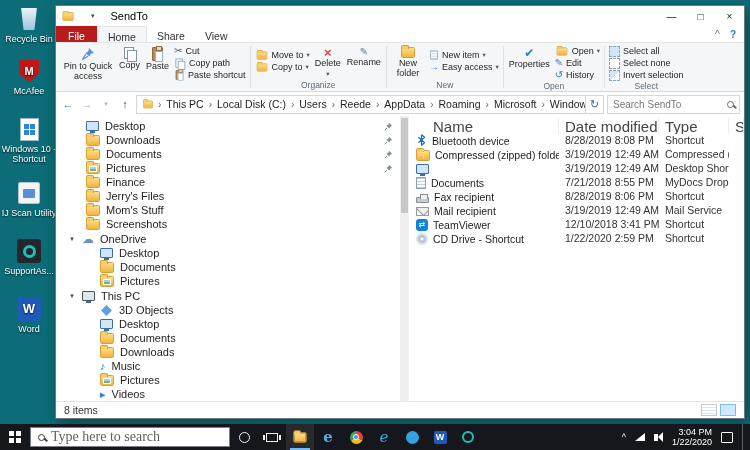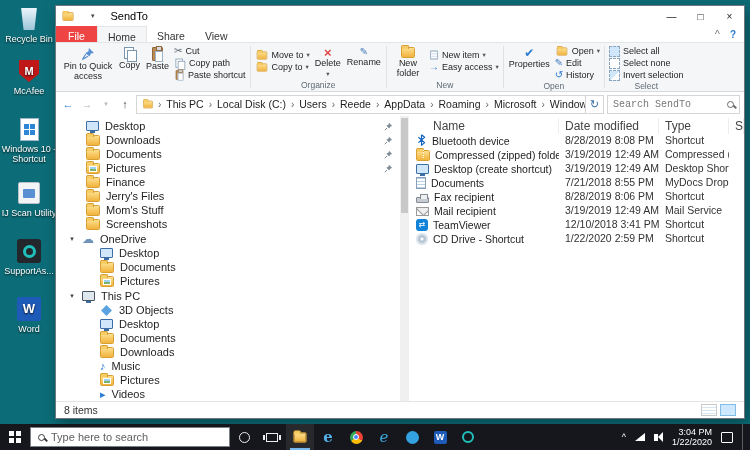--- a/index.html
+++ b/index.html
@@ -23,21 +23,21 @@
 
 .win{position:absolute;left:55px;top:5px;width:690px;height:414px;background:#fff;border:1px solid #6f767d;box-shadow:3px 5px 14px rgba(0,0,0,.35);display:flex;flex-direction:column}
 .tbar{height:20px;display:flex;align-items:center;gap:16px;padding-left:5px;flex:none}
 .ttl{font-size:11px;color:#000}
 .qdd{font-size:7px;color:#444}
 .caption{margin-left:auto;display:flex;height:100%}
 .cbtn{width:29px;display:grid;place-items:center;font-size:10px;color:#222}
 
 .tabs{height:17px;display:flex;align-items:stretch;flex:none;background:#fff;border-bottom:1px solid #e4e5e6}
 .tab{padding:4px 10px;display:grid;place-items:center;font-size:10.5px;color:#333}
-.tab-file{background:#ef4444;color:#fff;padding:4px 12px}
+.tab-file{background:#b91c1c;color:#fff;padding:4px 12px}
 .tab-sel{background:#f5f6f7;border:1px solid #e4e5e6;border-bottom:none}
 .tabs-right{margin-left:auto;display:flex;align-items:center;gap:10px;padding-right:8px;color:#777}
 .hq{color:#2b7cd3;font-weight:bold;font-size:10px}
 
 .ribbon{height:49px;background:#f5f6f7;border-bottom:1px solid #d8d9da;display:flex;flex:none;padding:0 2px}
 .rgroup{display:flex;flex-direction:column}
 .rg-body{display:flex;align-items:flex-start;flex:1;padding:2px 2px 0}
 .rg-label{font-size:8.5px;color:#5f6a75;text-align:center;padding-bottom:1px}
 .rsep{width:1px;background:#e0e1e2;margin:3px 0;flex:none}
 .bb{display:flex;flex-direction:column;align-items:center;gap:1px;padding:2px 3px}
@@ -67,21 +67,21 @@
 .abar{height:24px;display:flex;align-items:center;gap:3px;padding:0 4px;flex:none;background:#fff}
 .nbtn{width:16px;height:18px;display:grid;place-items:center;font-size:11px;color:#2b7cd3}
 .nbtn.gray{color:#b7b7b7}
 .nbtn.dark{color:#444}
 .crumbbox{flex:1;height:19px;border:1px solid #d6d6d6;display:flex;align-items:center;gap:2px;padding:0 4px;font-size:10.5px;overflow:hidden;white-space:nowrap}
 .crumb{padding:0 2px;color:#1e1e1e}
 .csep{color:#666;font-size:10px;padding:0 1px}
 .spacer{flex:1}
 .refb{width:18px;height:19px;border:1px solid #d6d6d6;border-left:none;display:grid;place-items:center;color:#3a6ea5;font-size:11px;margin-left:-3px}
 .searchbox{width:133px;height:19px;border:1px solid #d6d6d6;display:flex;align-items:center;padding:0 5px;gap:4px}
-.searchbox input{border:none;outline:none;flex:1;min-width:0;font-size:10px;font-family:Liberation Mono, monospace;color:#222}
+.searchbox input{border:none;outline:none;flex:1;min-width:0;font-size:10px;font-family:Liberation Sans, sans-serif;color:#222}
 .searchbox input::placeholder{color:#777}
 .mag{width:7px;height:7px;border:1.5px solid #6a6a6a;border-radius:50%;position:relative;flex:none}
 .mag::after{content:"";position:absolute;width:4px;height:1.5px;background:#6a6a6a;transform:rotate(45deg);right:-3.5px;bottom:-1px}
 
 
 .main{flex:1;display:flex;min-height:0}
 .nav{width:344px;flex:none;padding-top:3px;overflow:hidden}
 .nrow{height:14px;display:flex;align-items:center;gap:6px;font-size:11px}
 .pl-qa{padding-left:30px}
 .pl-hd{padding-left:12px}
@@ -106,21 +106,21 @@
 .env::before{content:"";position:absolute;left:1px;top:-5px;width:9px;height:9px;transform:rotate(45deg);border:1px solid #9a9a9a;background:#eee}
 .disc{width:12px;height:12px;border-radius:50%;background:radial-gradient(circle,#fff 16%,#b9c6d4 20% 45%,#dbe3ec 47% 70%,#98a7b8 72%);display:inline-block}
 .prn{width:13px;height:6px;background:#c7ccd3;border:1px solid #848b94;border-radius:1px;position:relative;display:inline-block;margin-top:5px}
 .prn::before{content:"";position:absolute;left:3px;top:-4px;width:6px;height:4px;background:#eef0f2;border:1px solid #848b94;border-bottom:none}
 .tvi{width:12px;height:12px;border-radius:3px;background:#1082d9;color:#fff;font-size:8px;line-height:12px;text-align:center;display:inline-block}
 .cloudg{color:#6d93b8;font-size:12px;line-height:1}
 .nblue{color:#2d7dd2;font-size:11px;line-height:1}
 
 
 .flist{flex:1;display:flex;flex-direction:column;min-width:0;padding-top:2px;background:#fff}
-.fhead{display:flex;height:16px;align-items:flex-end;color:#444;font-size:12px;flex:none}
+.fhead{display:flex;height:16px;align-items:flex-end;color:#444;font-size:15px;flex:none}
 .fc{padding:0 6px;border-right:1px solid #ededed;height:100%;display:flex;align-items:center;overflow:hidden;white-space:nowrap}
 .c-name{width:150px;padding-left:24px}
 .c-date{width:100px}
 .c-type{width:70px}
 .c-size{flex:1}
 .frow{display:flex;height:14px;font-size:10.5px}
 .fname{width:150px;display:flex;align-items:center;gap:5px;padding-left:7px;overflow:hidden;white-space:nowrap}
 .fdate{width:100px;padding:0 6px;color:#333;overflow:hidden;white-space:nowrap}
 .ftype{width:70px;padding:0 6px;color:#333;overflow:hidden;white-space:nowrap}
 .fsize{flex:1;overflow:hidden;white-space:nowrap}
@@ -132,21 +132,21 @@
 .sv.on{background:#cde8ff;border-color:#84bce8}
 
 
 .taskbar{position:absolute;left:0;top:424px;width:750px;height:26px;background:#15171c;display:flex;align-items:center;color:#fff}
 .tb-start{width:30px;height:100%;display:grid;place-items:center}
 .winlogo{width:12px;height:12px;display:grid;grid-template-columns:1fr 1fr;grid-template-rows:1fr 1fr;gap:1.5px}
 .winlogo i{background:#fdfdfd}
 .tb-search{width:200px;height:20px;background:#fff;display:flex;align-items:center;gap:6px;padding:0 7px;border:1px solid #7b7f86}
 .tb-search .mag{border-color:#3b3b3b}
 .tb-search .mag::after{background:#3b3b3b}
-.tb-search input{border:none;outline:none;flex:1;min-width:0;font-size:11px;font-family:Liberation Sans, sans-serif;color:#222}
+.tb-search input{border:none;outline:none;flex:1;min-width:0;font-size:14px;font-family:Liberation Serif, serif;color:#222}
 .tb-search input::placeholder{color:#5f5f5f}
 .tb-ic{width:28px;height:100%;display:grid;place-items:center;position:relative}
 .tb-ic.active{background:rgba(255,255,255,.08)}
 .tb-ic.active::after{content:"";position:absolute;left:4px;right:4px;bottom:0;height:2px;background:#76b9ed}
 .cortana{width:11px;height:11px;border:1.5px solid #eee;border-radius:50%}
 .taskview{width:12px;height:9px;border:1px solid #eee;position:relative}
 .taskview::before{content:"";position:absolute;left:-4px;top:1px;width:2px;height:5px;background:#eee}
 .taskview::after{content:"";position:absolute;right:-4px;top:1px;width:2px;height:5px;background:#eee}
 .f-tb{transform:scale(.95)}
 .edge-e{color:#53b1e8;font-size:15px;font-weight:bold;font-family:"DejaVu Serif",serif;line-height:1}
@@ -549,21 +549,20 @@
             <span class="fi fold zip"></span>
             <span>Compressed (zipped) folder</span>
           </span>
         <span class="fdate">3/19/2019 12:49 AM</span>
         <span class="ftype">Compressed (zipp...</span>
         <span class="fsize"></span>
       </div>
       <div class="frow">
         <span class="fname">
             <span class="fi mon"></span>
-            <span>Desktop (create shortcut)</span>
           </span>
         <span class="fdate">3/19/2019 12:49 AM</span>
         <span class="ftype">Desktop Shortcut</span>
         <span class="fsize"></span>
       </div>
       <div class="frow">
         <span class="fname">
             <span class="fi pg"></span>
             <span>Documents</span>
           </span>

